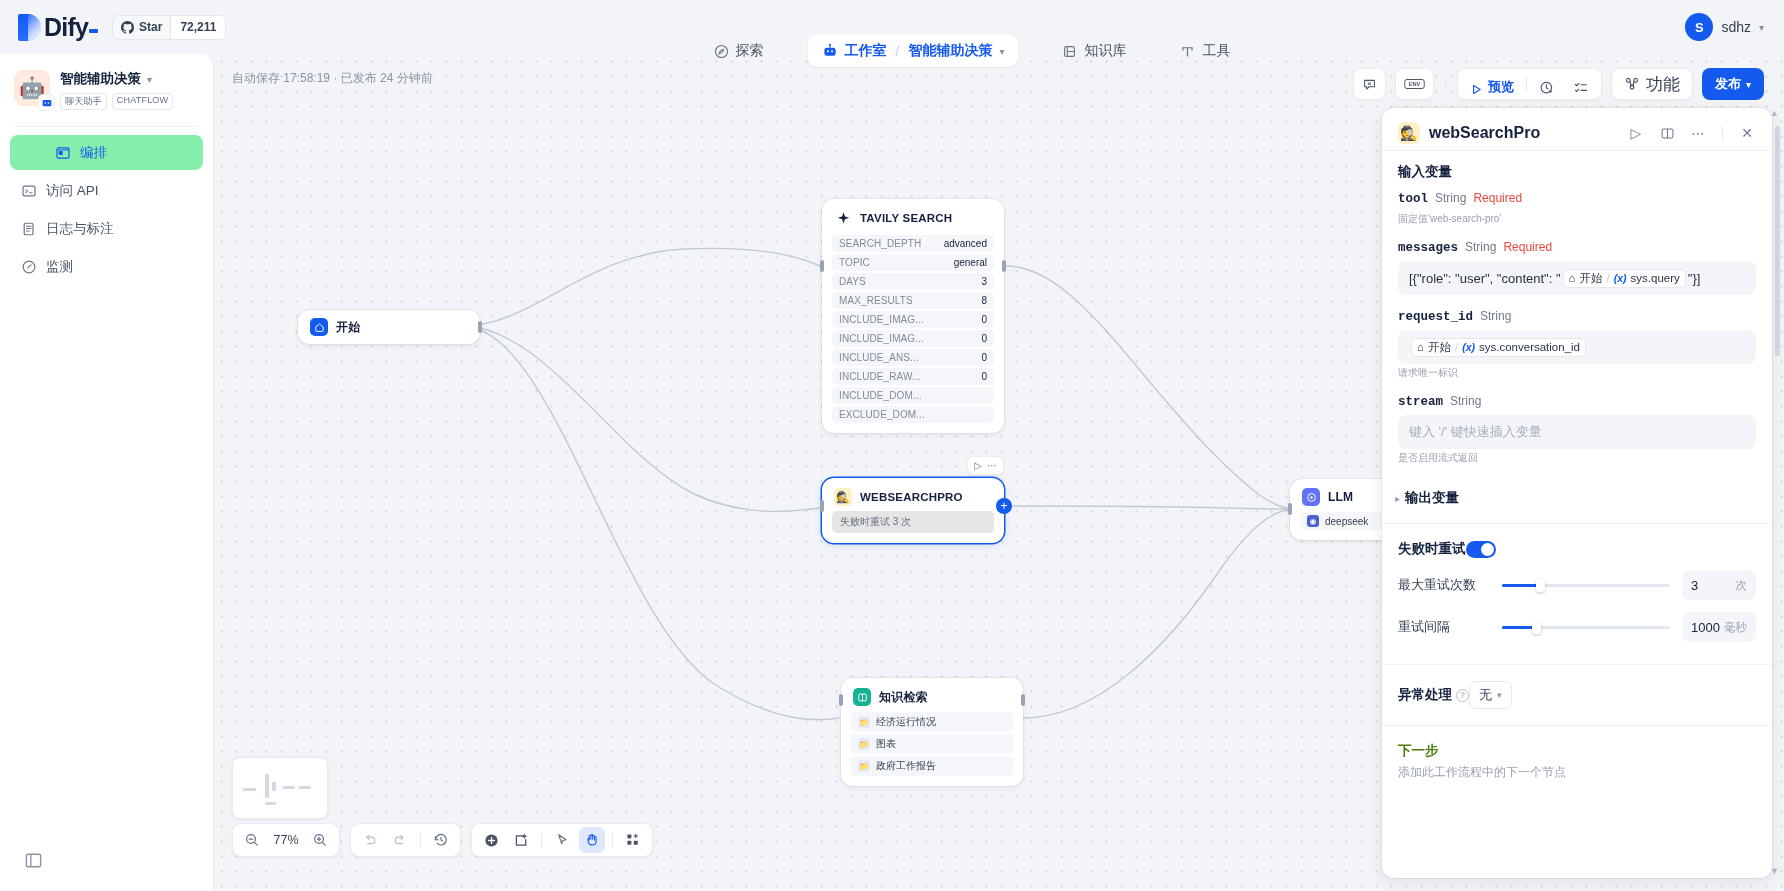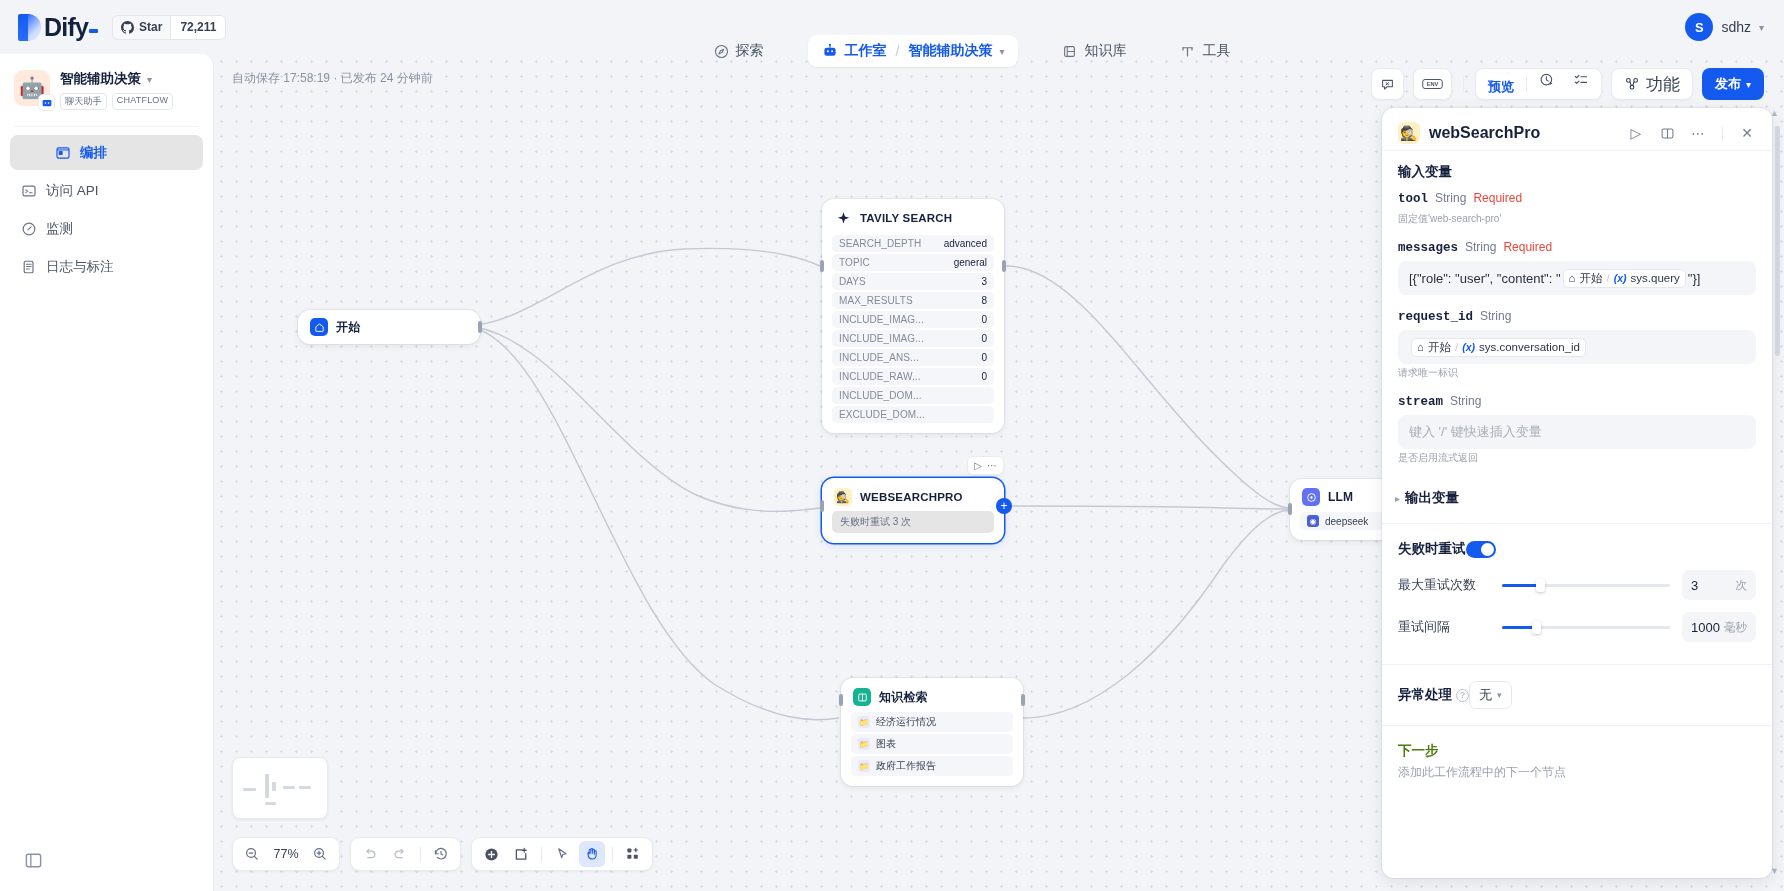--- a/index.html
+++ b/index.html
@@ -90,21 +90,21 @@
   .tag {
     font-size: 9px; color: #667085; border: 1px solid #e5e7eb; border-radius: 4px;
     padding: 1px 4px; background: #fff; letter-spacing: .2px;
   }
   .side-div { height: 1px; background: #f0f1f4; margin: 4px 14px 8px 14px; }
   .side-nav { padding: 0 10px; }
   .side-item {
     display: flex; align-items: center; gap: 9px; height: 35px; padding: 0 10px;
     border-radius: 8px; font-size: 13.5px; color: #495464; cursor: pointer; margin-bottom: 3px;
   }
-  .side-item.active { background: #e5e5e5; color: #155aef; font-weight: 700; padding-left: 44px; }
+  .side-item.active { background: #86efac; color: #155aef; font-weight: 400; padding-left: 44px; }
   .side-ic { width: 17px; height: 17px; display:flex; align-items:center; justify-content:center; }
   .sidebar-collapse {
     position: absolute; left: 22px; bottom: 20px; width: 22px; height: 22px;
     color: #8b93a5; display: flex; align-items: center; justify-content: center; cursor: pointer;
   }
 
   
   .canvas {
     position: absolute; top: 54px; left: 214px; width: 1570px; height: 837px;
     background-color: #f2f4f7;
@@ -121,21 +121,21 @@
   .ct-btn {
     height: 32px; min-width: 32px; padding: 0 8px; background: #fff; border: 1px solid #e8eaee;
     border-radius: 8px; display: flex; align-items: center; justify-content: center; gap: 6px;
     color: #495464; cursor: pointer; box-shadow: 0 1px 2px rgba(16,24,40,.04); font-size: 13px;
   }
   .ct-group {
     height: 32px; background: #fff; border: 1px solid #e8eaee; border-radius: 8px;
     display: flex; align-items: center; padding: 0 4px; gap: 2px;
     box-shadow: 0 1px 2px rgba(16,24,40,.04);
   }
-  .ct-sub { display: flex; align-items: flex-end; gap: 5px; padding: 0 8px; height: 24px; border-radius: 6px; cursor: pointer; flex-direction: column; }
+  .ct-sub { display: flex; align-items: flex-end; gap: 5px; padding: 0 8px; height: 24px; border-radius: 6px; cursor: pointer; }
   .ct-preview { color: #155aef; font-size: 13px; font-weight: 600; }
   .ct-vsep { width: 1px; height: 14px; background: #e8eaee; margin: 0 2px; }
   .ct-feature { font-size: 17px; color: #354052; }
   .ct-publish {
     height: 32px; padding: 0 13px; background: #155aef; color: #fff; border-radius: 8px;
     display: flex; align-items: center; gap: 5px; font-size: 13px; font-weight: 600; cursor: pointer;
   }
 
   
   .edges { position: absolute; inset: 0; pointer-events: none; }
@@ -166,21 +166,21 @@
     border: 1px solid #eaecf0; border-radius: 6px; display: flex; align-items: center; gap: 5px;
     padding: 0 6px; font-size: 10px; color: #737b8d; box-shadow: 0 1px 2px rgba(16,24,40,.06); }
 
   .minimap {
     position: absolute; left: 18px; bottom: 72px; width: 96px; height: 62px; background: #fff;
     border: 1px solid #e8eaee; border-radius: 8px; box-shadow: 0 1px 3px rgba(16,24,40,.07);
     overflow: hidden;
   }
   .mm-bar { position: absolute; background: #d4d8e1; border-radius: 1px; }
 
-  .bottom-bar { position: absolute; left: 18px; bottom: 20px; display: flex; align-items: center; gap: 10px; z-index: 12; }
+  .bottom-bar { position: absolute; left: 18px; bottom: 34px; display: flex; align-items: center; gap: 10px; z-index: 12; }
   .bb-group { height: 34px; background: #fff; border: 1px solid #e8eaee; border-radius: 9px;
     display: flex; align-items: center; padding: 0 6px; gap: 4px; box-shadow: 0 1px 3px rgba(16,24,40,.05); }
   .bb-btn { width: 26px; height: 26px; border-radius: 6px; display: flex; align-items: center;
     justify-content: center; color: #667085; cursor: pointer; }
   .bb-btn.on { background: #dfe7fd; color: #155aef; }
   .bb-btn.dim { color: #b7bdc9; }
   .zoom-label { font-size: 12.5px; color: #354052; min-width: 34px; text-align: center; }
   .bb-vsep { width: 1px; height: 15px; background: #e8eaee; margin: 0 3px; }
 
   
@@ -356,34 +356,34 @@
           <svg width="16" height="16" viewBox="0 0 20 20">
               <rect x="2.5" y="4" width="15" height="12" rx="2" fill="none" stroke="#6b7486" stroke-width="1.5"></rect>
               <path d="M6 8.5l2.2 1.8L6 12.1M10.5 12.3h3.4" stroke="#6b7486" stroke-width="1.3" fill="none" stroke-linecap="round"></path>
             </svg>
         </span>
         <span>访问 API</span>
       </div>
       <div class="side-item">
         <span class="side-ic">
           <svg width="16" height="16" viewBox="0 0 20 20">
+              <rect x="4" y="2.8" width="11" height="14.4" rx="2" fill="none" stroke="#6b7486" stroke-width="1.5"></rect>
+              <path d="M6.8 6.5h6M6.8 9.5h6M6.8 12.5h3.6" stroke="#6b7486" stroke-width="1.3" stroke-linecap="round"></path>
+            </svg>
+        </span>
+        <span>日志与标注</span>
+      </div>
+      <div class="side-item">
+        <span class="side-ic">
+          <svg width="16" height="16" viewBox="0 0 20 20">
               <circle cx="10" cy="10" r="7.3" fill="none" stroke="#6b7486" stroke-width="1.5"></circle>
               <path d="M12.6 7.3L8.6 11.1" stroke="#6b7486" stroke-width="1.5" stroke-linecap="round"></path>
             </svg>
         </span>
         <span>监测</span>
-      </div>
-      <div class="side-item">
-        <span class="side-ic">
-          <svg width="16" height="16" viewBox="0 0 20 20">
-              <rect x="4" y="2.8" width="11" height="14.4" rx="2" fill="none" stroke="#6b7486" stroke-width="1.5"></rect>
-              <path d="M6.8 6.5h6M6.8 9.5h6M6.8 12.5h3.6" stroke="#6b7486" stroke-width="1.3" stroke-linecap="round"></path>
-            </svg>
-        </span>
-        <span>日志与标注</span>
       </div>
     </div>
     <div class="sidebar-collapse">
       <svg width="19" height="19" viewBox="0 0 20 20">
           <rect x="2.5" y="3.5" width="15" height="13" rx="2" fill="none" stroke="#8b93a5" stroke-width="1.5"></rect>
           <path d="M7.2 3.5v13" stroke="#8b93a5" stroke-width="1.4"></path>
         </svg>
     </div>
   </div>
 

